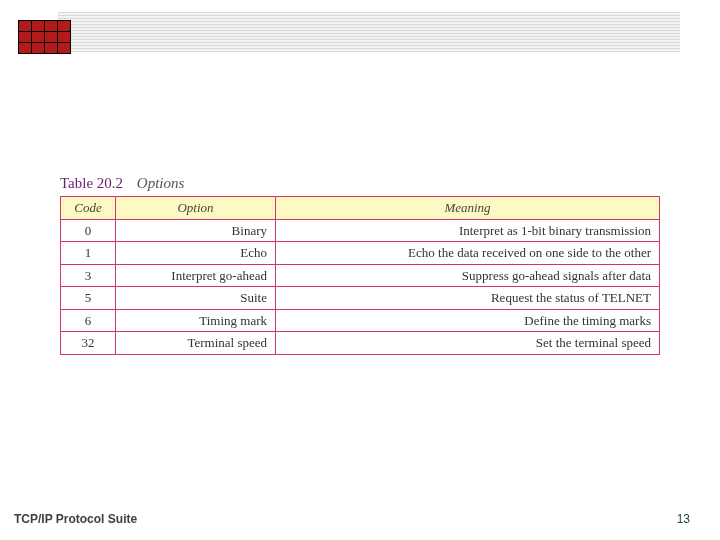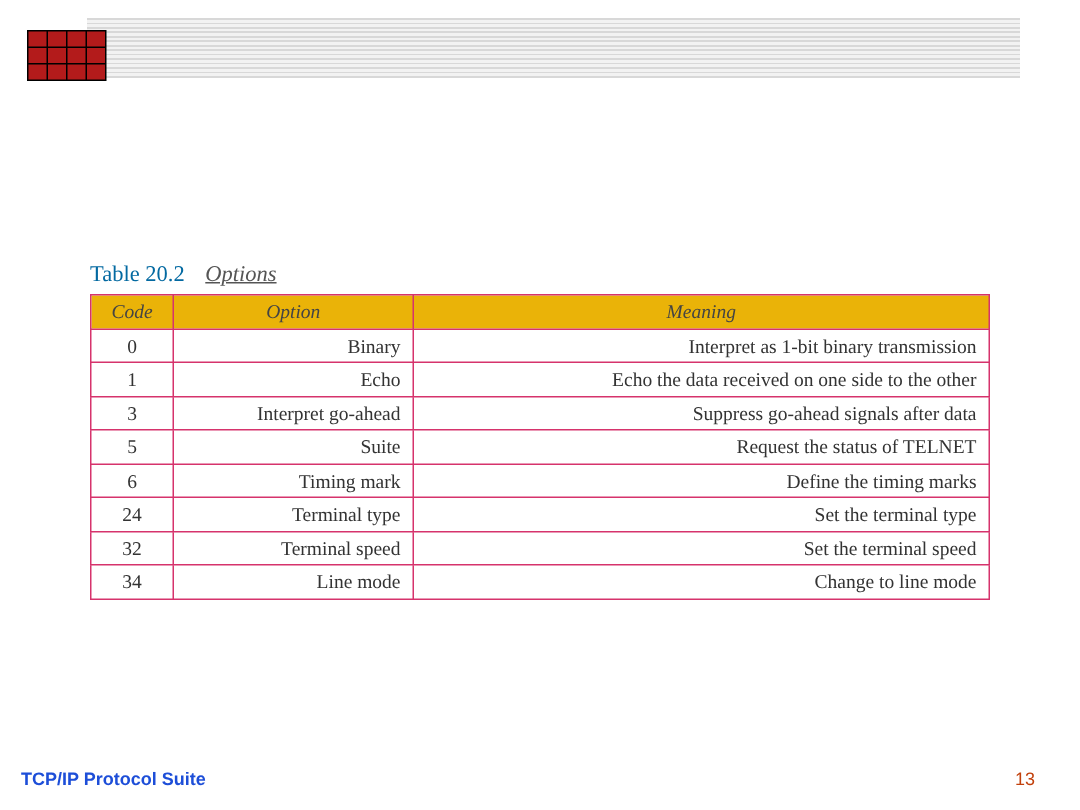--- a/index.html
+++ b/index.html
@@ -40,71 +40,70 @@
       position: absolute;
       top: 175px;
       left: 60px;
       width: 600px;
     }
     .table-caption {
       font-size: 15px;
       margin-bottom: 4px;
     }
     .table-caption .tnum {
-      color: #0369a1;
+      color: #701a75;
       font-weight: normal;
     }
     .table-caption .ttitle {
       color: #555;
       font-style: italic;
       margin-left: 10px;
-      text-decoration: underline;
     }
     table {
       border-collapse: collapse;
       width: 100%;
       font-size: 13px;
     }
     th, td {
       border: 1px solid #d6336c;
       padding: 2px 8px;
       text-align: right;
       color: #333;
       line-height: 1.35;
     }
     th {
-      background: #eab308;
+      background: #fef9c3;
       font-weight: normal;
       font-style: italic;
       text-align: center;
       color: #444;
     }
     td.code {
       text-align: center;
       width: 55px;
     }
     td.opt {
       width: 160px;
     }
     .footer-label {
       position: absolute;
       bottom: 14px;
       left: 14px;
       font-family: Verdana, Arial, sans-serif;
       font-size: 12px;
       font-weight: bold;
-      color: #1d4ed8;
+      color: #404040;
     }
     .page-num {
       position: absolute;
       bottom: 14px;
       right: 30px;
       font-family: Verdana, Arial, sans-serif;
       font-size: 12px;
-      color: #c2410c;
+      color: #14532d;
     }
   </style>
 </head>
 <body>
 
 <div class="header-band"></div>
 <div class="logo">
   <div></div>
     <div></div>
     <div></div>
@@ -152,32 +151,22 @@
           <td class="code">5</td>
           <td class="opt">Suite</td>
           <td>Request the status of TELNET</td>
         </tr>
         <tr>
           <td class="code">6</td>
           <td class="opt">Timing mark</td>
           <td>Define the timing marks</td>
         </tr>
         <tr>
-          <td class="code">24</td>
-          <td class="opt">Terminal type</td>
-          <td>Set the terminal type</td>
-        </tr>
-        <tr>
           <td class="code">32</td>
           <td class="opt">Terminal speed</td>
           <td>Set the terminal speed</td>
-        </tr>
-        <tr>
-          <td class="code">34</td>
-          <td class="opt">Line mode</td>
-          <td>Change to line mode</td>
         </tr>
       </tbody>
   </table>
 </div>
 
 <div class="footer-label">TCP/IP Protocol Suite</div>
 <div class="page-num">13</div>
 
 </body></html>

